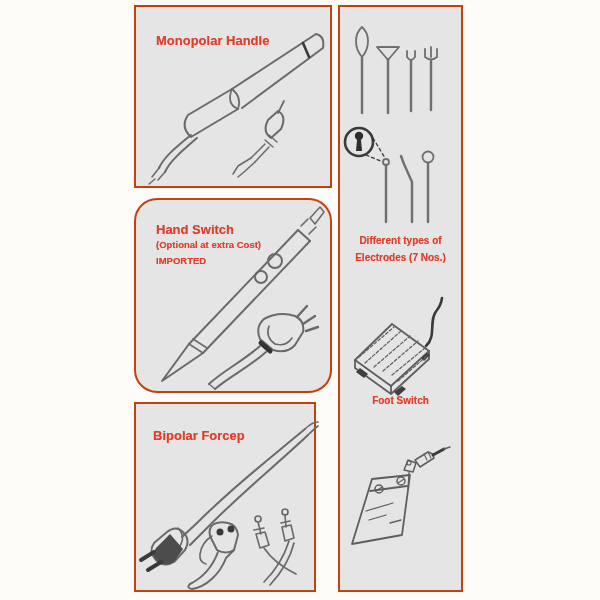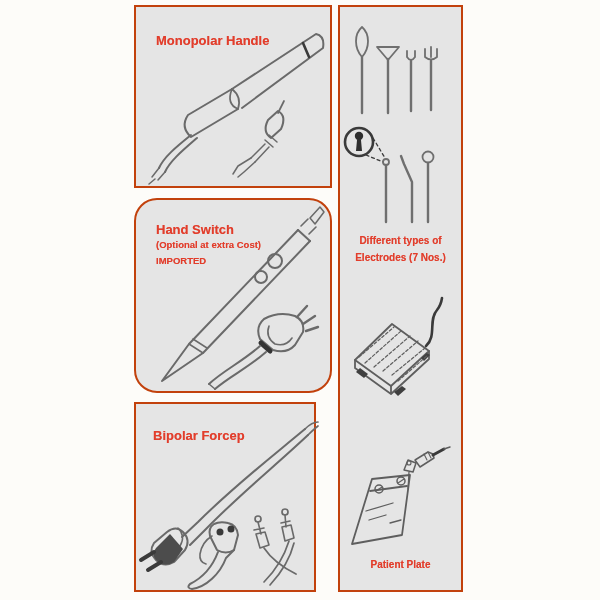--- a/index.html
+++ b/index.html
@@ -193,16 +193,16 @@
           <path d="M75,453 L88,445 L93,447 L94,451 L80,460 Z" stroke-width="1.5"></path>
           <path d="M84,447 L87,453 M88,445 L91,451" stroke-width="1.1"></path>
           <path d="M93,448 L104,442" stroke="#3a3a3a" stroke-width="3"></path>
           <path d="M104,442 L110,440" stroke-width="1.5"></path>
           <path d="M26,504 L53,496 M29,513 L46,508 M50,516 L61,513" stroke-width="1.3"></path>
         </g>
       </g>
     </svg>
     <div class="caption" style="top:228px;">Different types of</div>
     <div class="caption" style="top:245px;">Electrodes (7 Nos.)</div>
-    <div class="caption" style="top:552px;">Patient Plate</div>
+    <div class="caption" style="top:388px;">Foot Switch</div>
   </div>
 
 </div>
 
 </body></html>

